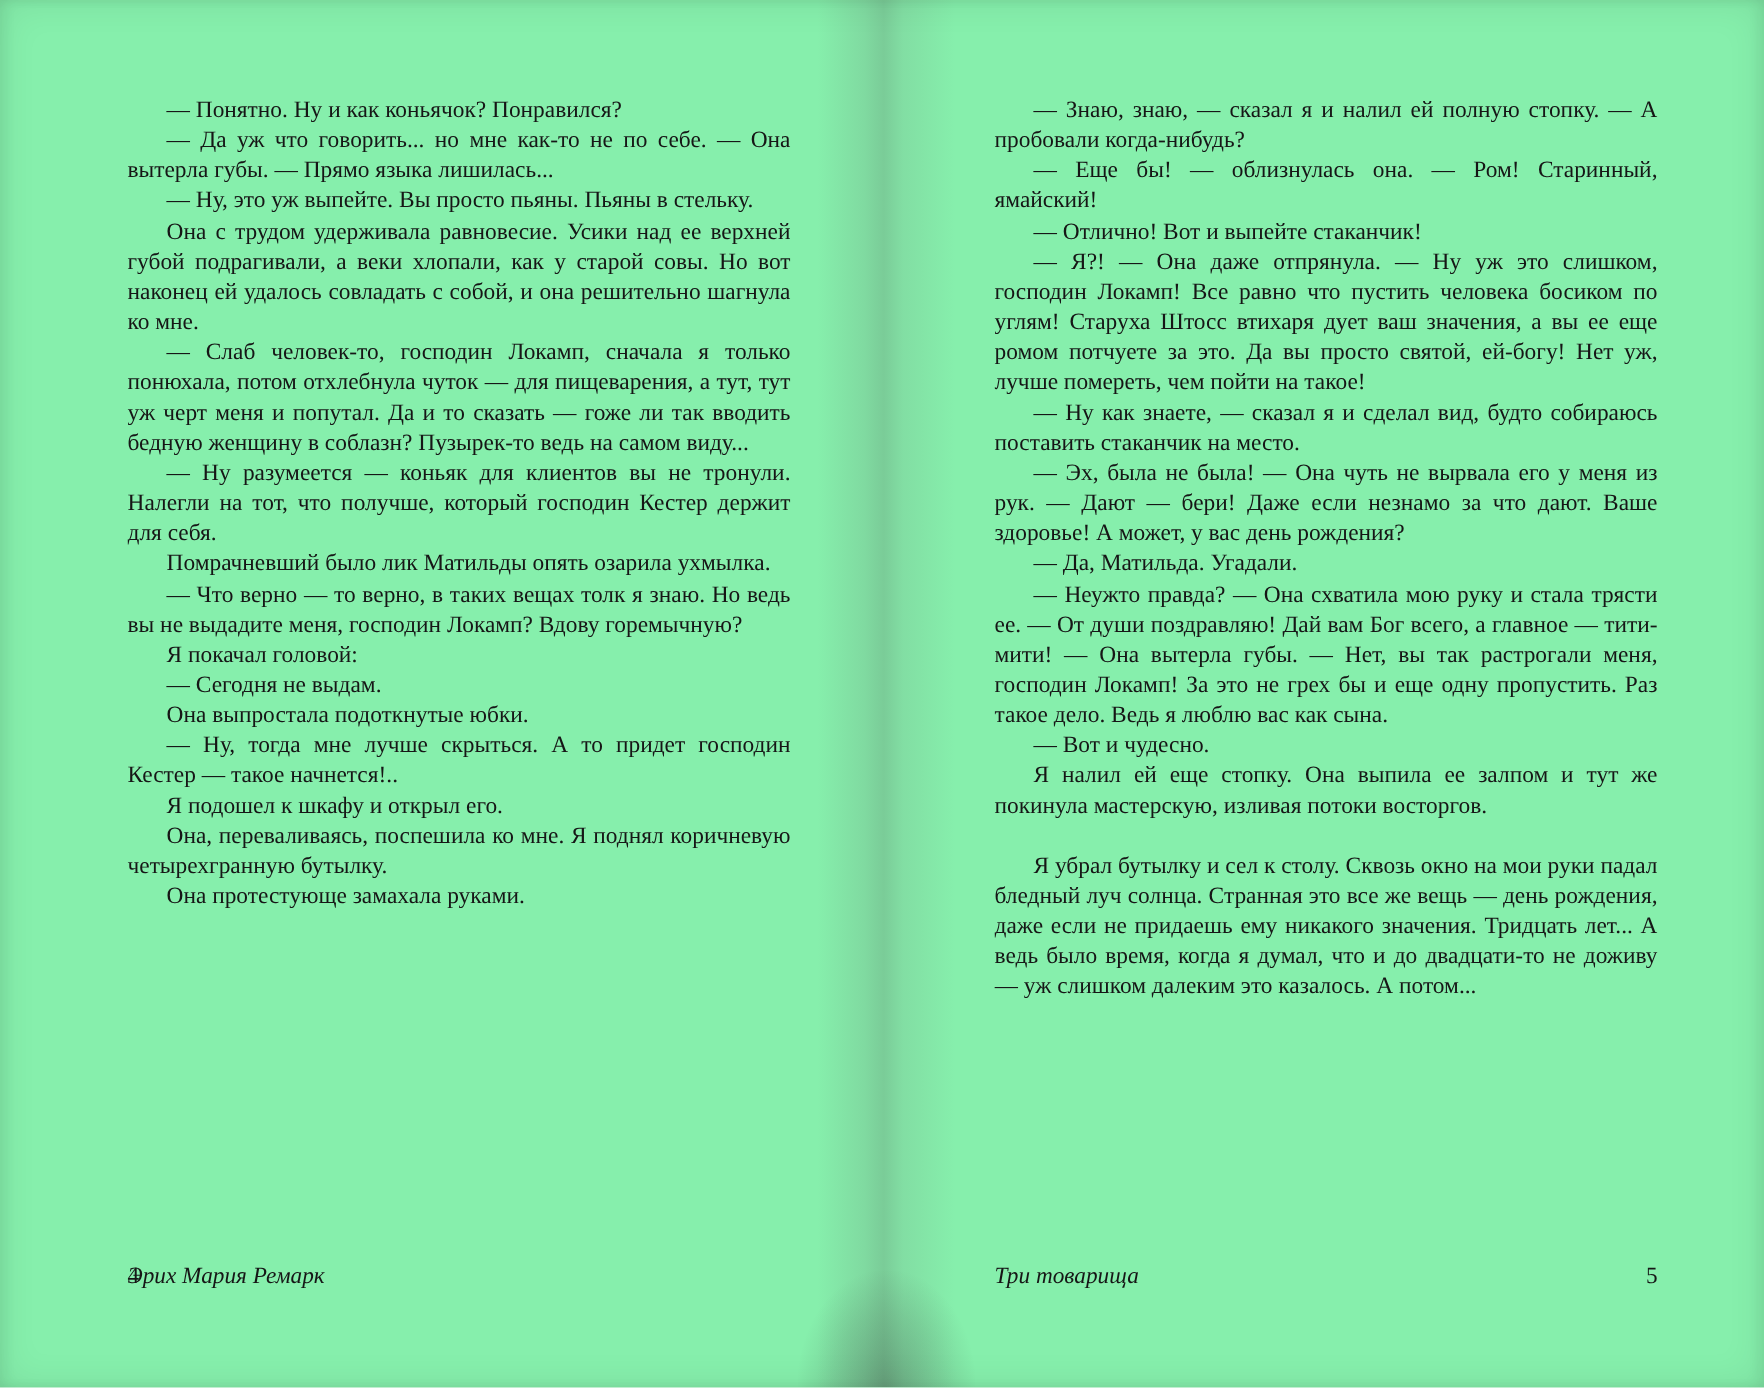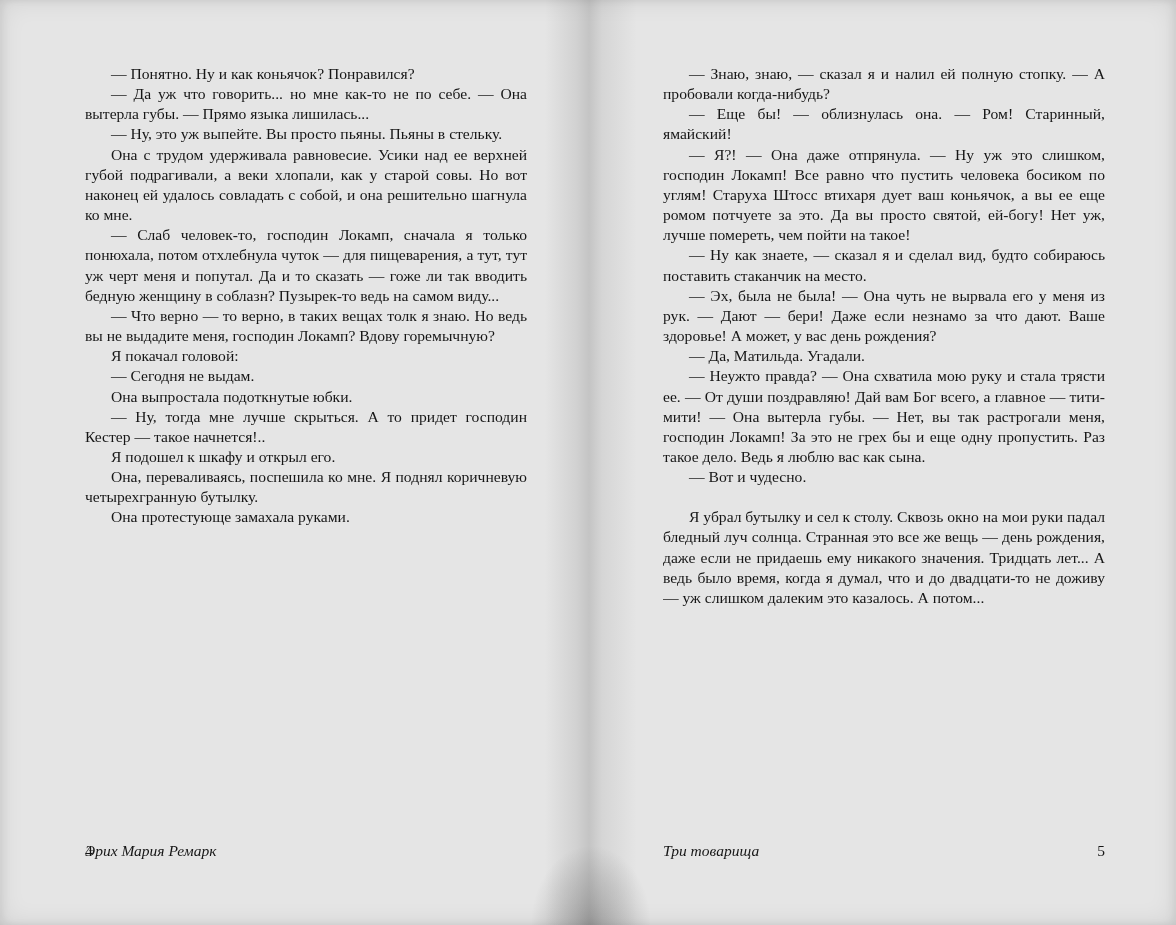--- a/index.html
+++ b/index.html
@@ -5,21 +5,21 @@
   html, body {
     margin: 0;
     padding: 0;
     background: #ffffff;
   }
   .scan {
     position: relative;
     width: 1176px;
     height: 925px;
     margin: 0 auto;
-    background: #e5e5e5;
+    background: #86efac;
     overflow: hidden;
     font-family: "Liberation Serif", "DejaVu Serif", serif;
     color: #161616;
     box-shadow: inset 0 0 26px rgba(0,0,0,0.09),
                 inset 4px 0 8px rgba(0,0,0,0.05),
                 inset -4px 0 8px rgba(0,0,0,0.05);
   }
   
   .gutter {
     position: absolute;
@@ -111,45 +111,49 @@
 
 <div class="scan">
 
   <div class="page left">
     <div class="text-block">
         <p class="para">— Понятно. Ну и как коньячок? Понравился?</p>
         <p class="para">— Да уж что говорить... но мне как-то не по себе. — Она вытерла губы. — Прямо языка лишилась...</p>
         <p class="para">— Ну, это уж выпейте. Вы просто пьяны. Пьяны в стельку.</p>
         <p class="para">Она с трудом удерживала равновесие. Усики над ее верхней губой подрагивали, а веки хлопали, как у старой совы. Но вот наконец ей удалось совладать с собой, и она решительно шагнула ко мне.</p>
         <p class="para">— Слаб человек-то, господин Локамп, сначала я только понюхала, потом отхлебнула чуток — для пищеварения, а тут, тут уж черт меня и попутал. Да и то сказать — гоже ли так вводить бедную женщину в соблазн? Пузырек-то ведь на самом виду...</p>
+        <p class="para">— Ну разумеется — коньяк для клиентов вы не тронули. Налегли на тот, что получше, который господин Кестер держит для себя.</p>
+        <p class="para">Помрачневший было лик Матильды опять озарила ухмылка.</p>
         <p class="para">— Что верно — то верно, в таких вещах толк я знаю. Но ведь вы не выдадите меня, господин Локамп? Вдову горемычную?</p>
         <p class="para">Я покачал головой:</p>
         <p class="para">— Сегодня не выдам.</p>
         <p class="para">Она выпростала подоткнутые юбки.</p>
         <p class="para">— Ну, тогда мне лучше скрыться. А то придет господин Кестер — такое начнется!..</p>
         <p class="para">Я подошел к шкафу и открыл его.</p>
         <p class="para">Она, переваливаясь, поспешила ко мне. Я поднял коричневую четырехгранную бутылку.</p>
         <p class="para">Она протестующе замахала руками.</p>
       </div>
     <div class="footer">
       <span class="page-number">4</span>
       <span class="running-title">Эрих Мария Ремарк</span>
     </div>
   </div>
 
   <div class="page right">
     <div class="text-block">
         <p class="para">— Знаю, знаю, — сказал я и налил ей полную стопку. — А пробовали когда-нибудь?</p>
         <p class="para">— Еще бы! — облизнулась она. — Ром! Старинный, ямайский!</p>
-        <p class="para">— Я?! — Она даже отпрянула. — Ну уж это слишком, господин Локамп! Все равно что пустить человека босиком по углям! Старуха Штосс втихаря дует ваш коньячок, а вы ее еще ромом потчуете за это. Да вы просто святой, ей-богу! Нет уж, лучше помереть, чем пойти на такое!</p>
+        <p class="para">— Отлично! Вот и выпейте стаканчик!</p>
+        <p class="para">— Я?! — Она даже отпрянула. — Ну уж это слишком, господин Локамп! Все равно что пустить человека босиком по углям! Старуха Штосс втихаря дует ваш значения, а вы ее еще ромом потчуете за это. Да вы просто святой, ей-богу! Нет уж, лучше помереть, чем пойти на такое!</p>
         <p class="para">— Ну как знаете, — сказал я и сделал вид, будто собираюсь поставить стаканчик на место.</p>
         <p class="para">— Эх, была не была! — Она чуть не вырвала его у меня из рук. — Дают — бери! Даже если незнамо за что дают. Ваше здоровье! А может, у вас день рождения?</p>
         <p class="para">— Да, Матильда. Угадали.</p>
         <p class="para">— Неужто правда? — Она схватила мою руку и стала трясти ее. — От души поздравляю! Дай вам Бог всего, а главное — тити-мити! — Она вытерла губы. — Нет, вы так растрогали меня, господин Локамп! За это не грех бы и еще одну пропустить. Раз такое дело. Ведь я люблю вас как сына.</p>
         <p class="para">— Вот и чудесно.</p>
+        <p class="para">Я налил ей еще стопку. Она выпила ее залпом и тут же покинула мастерскую, изливая потоки восторгов.</p>
         <p class="para spacer"></p>
         <p class="para">Я убрал бутылку и сел к столу. Сквозь окно на мои руки падал бледный луч солнца. Странная это все же вещь — день рождения, даже если не придаешь ему никакого значения. Тридцать лет... А ведь было время, когда я думал, что и до двадцати-то не доживу — уж слишком далеким это казалось. А потом...</p>
       </div>
     <div class="footer">
       <span class="running-title">Три товарища</span>
       <span class="page-number">5</span>
     </div>
   </div>
 
   <div class="gutter"></div>

